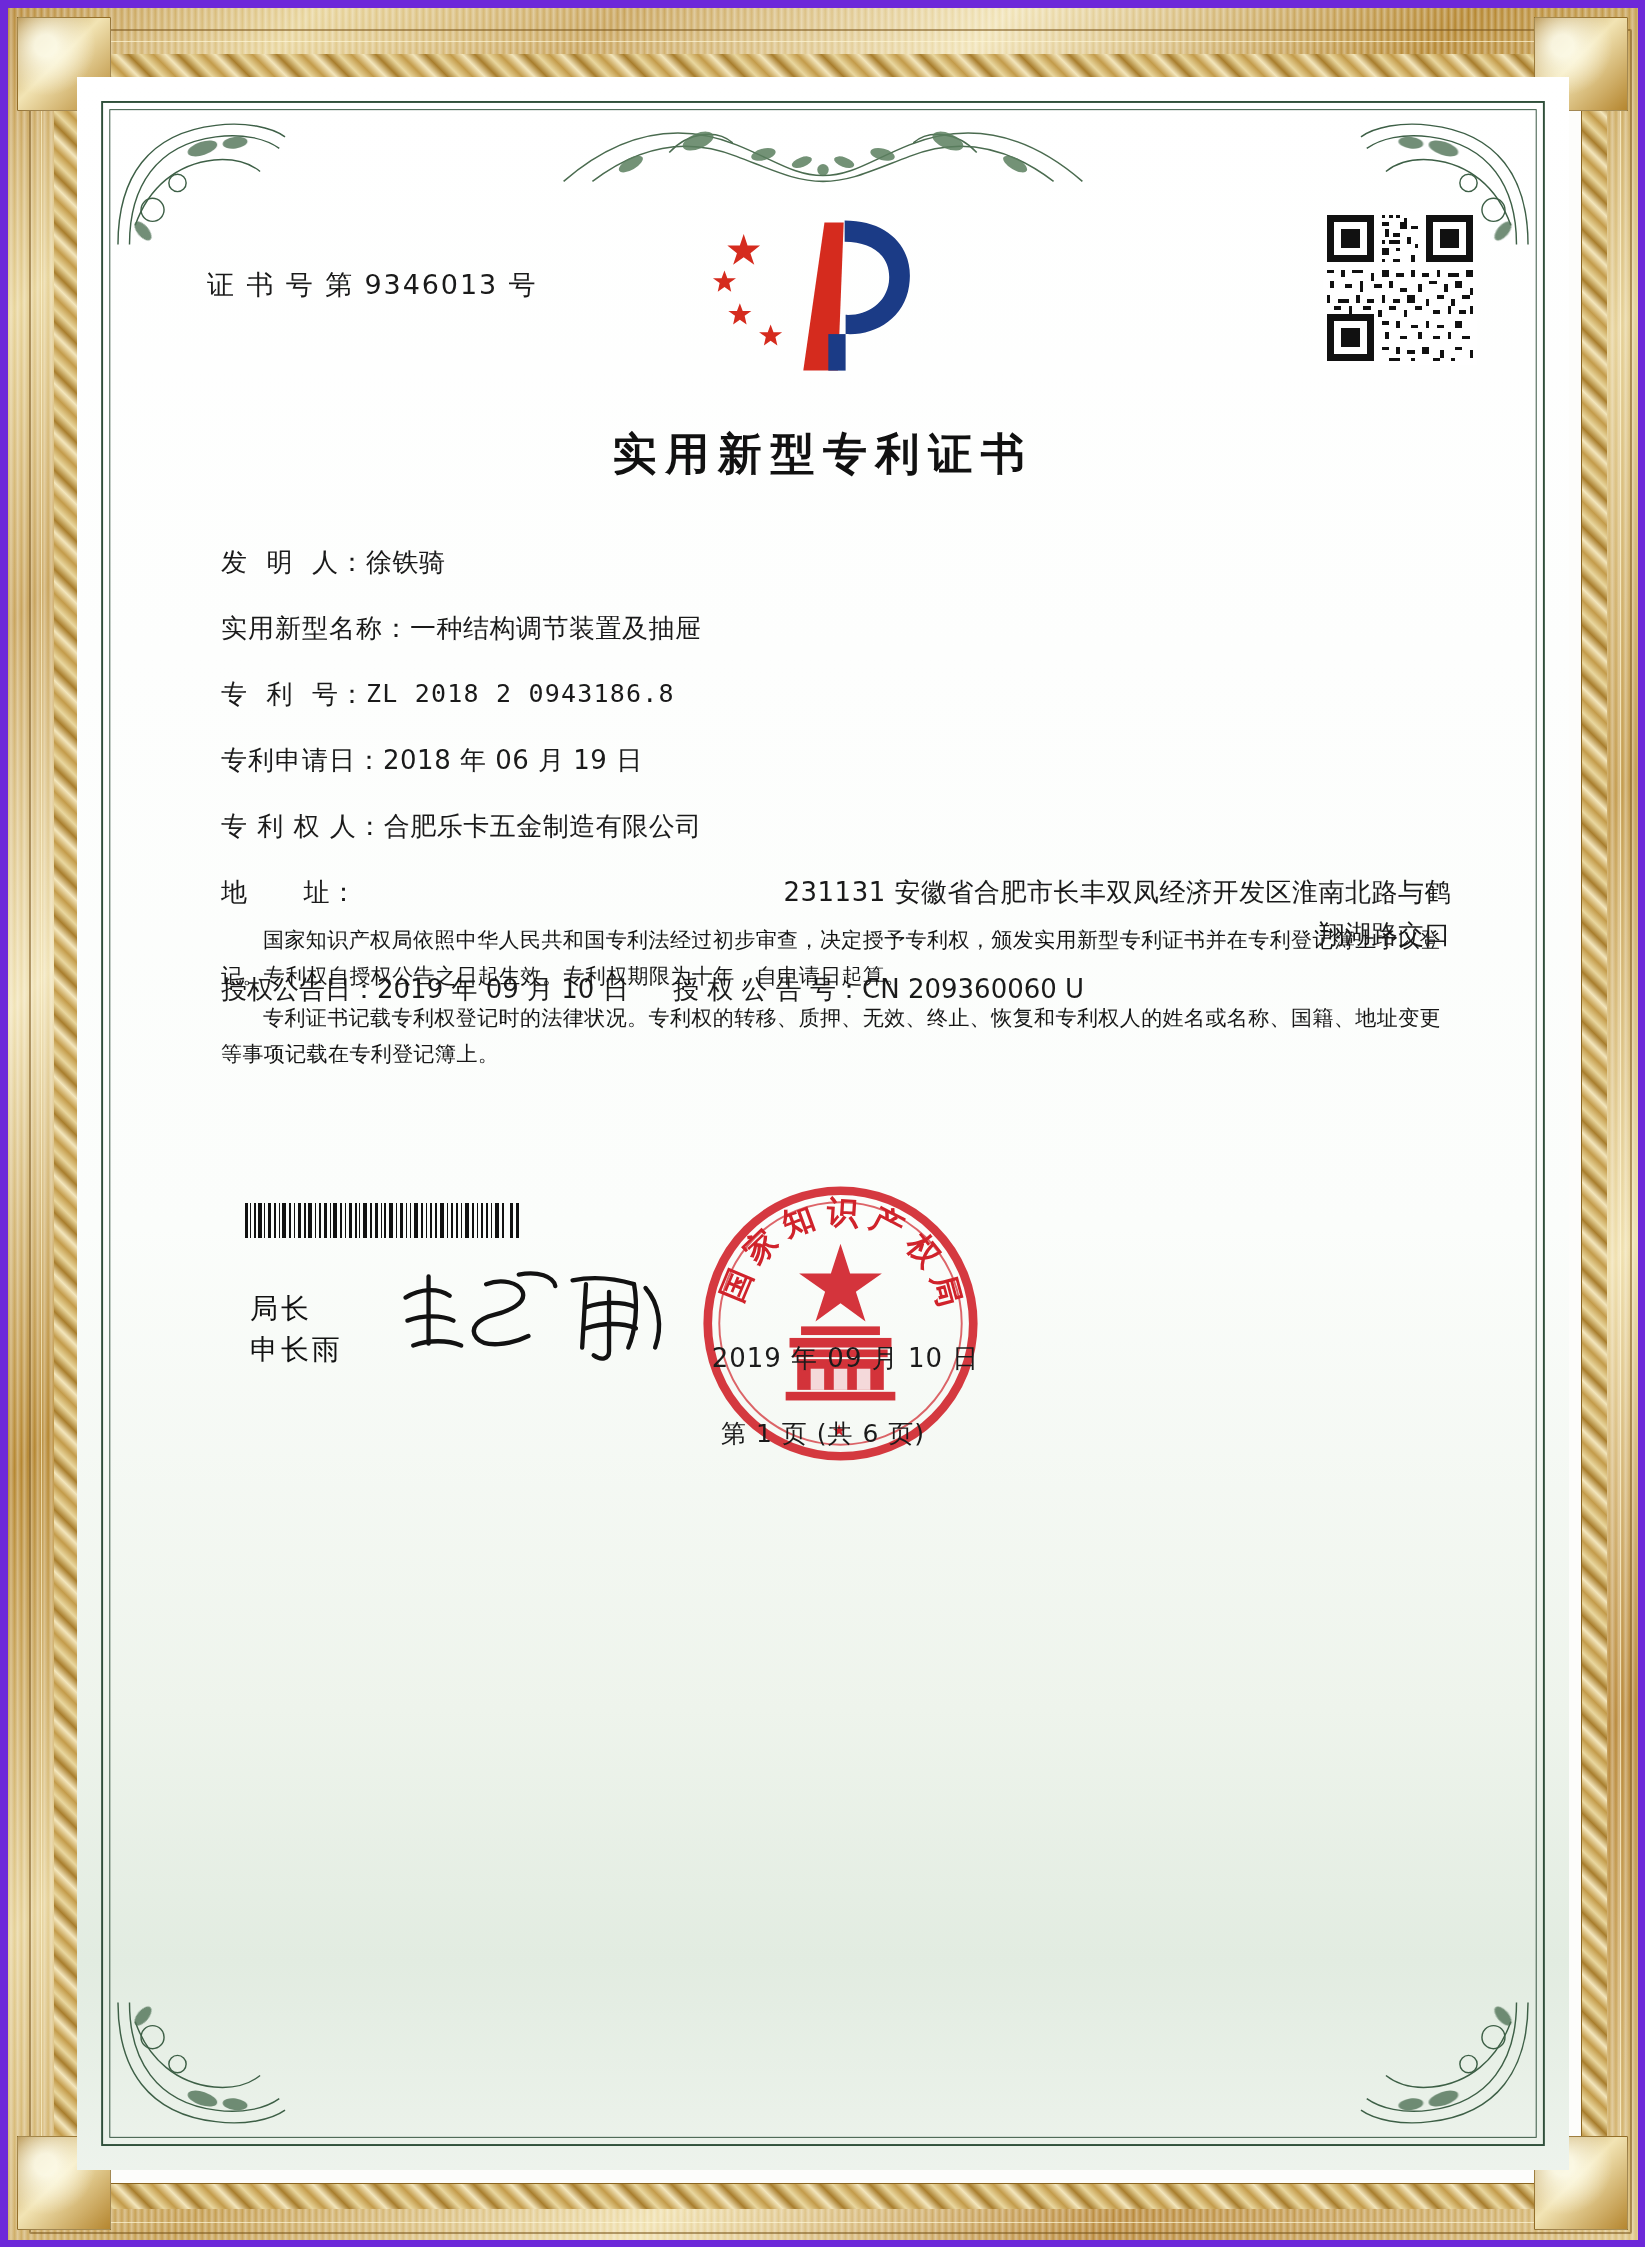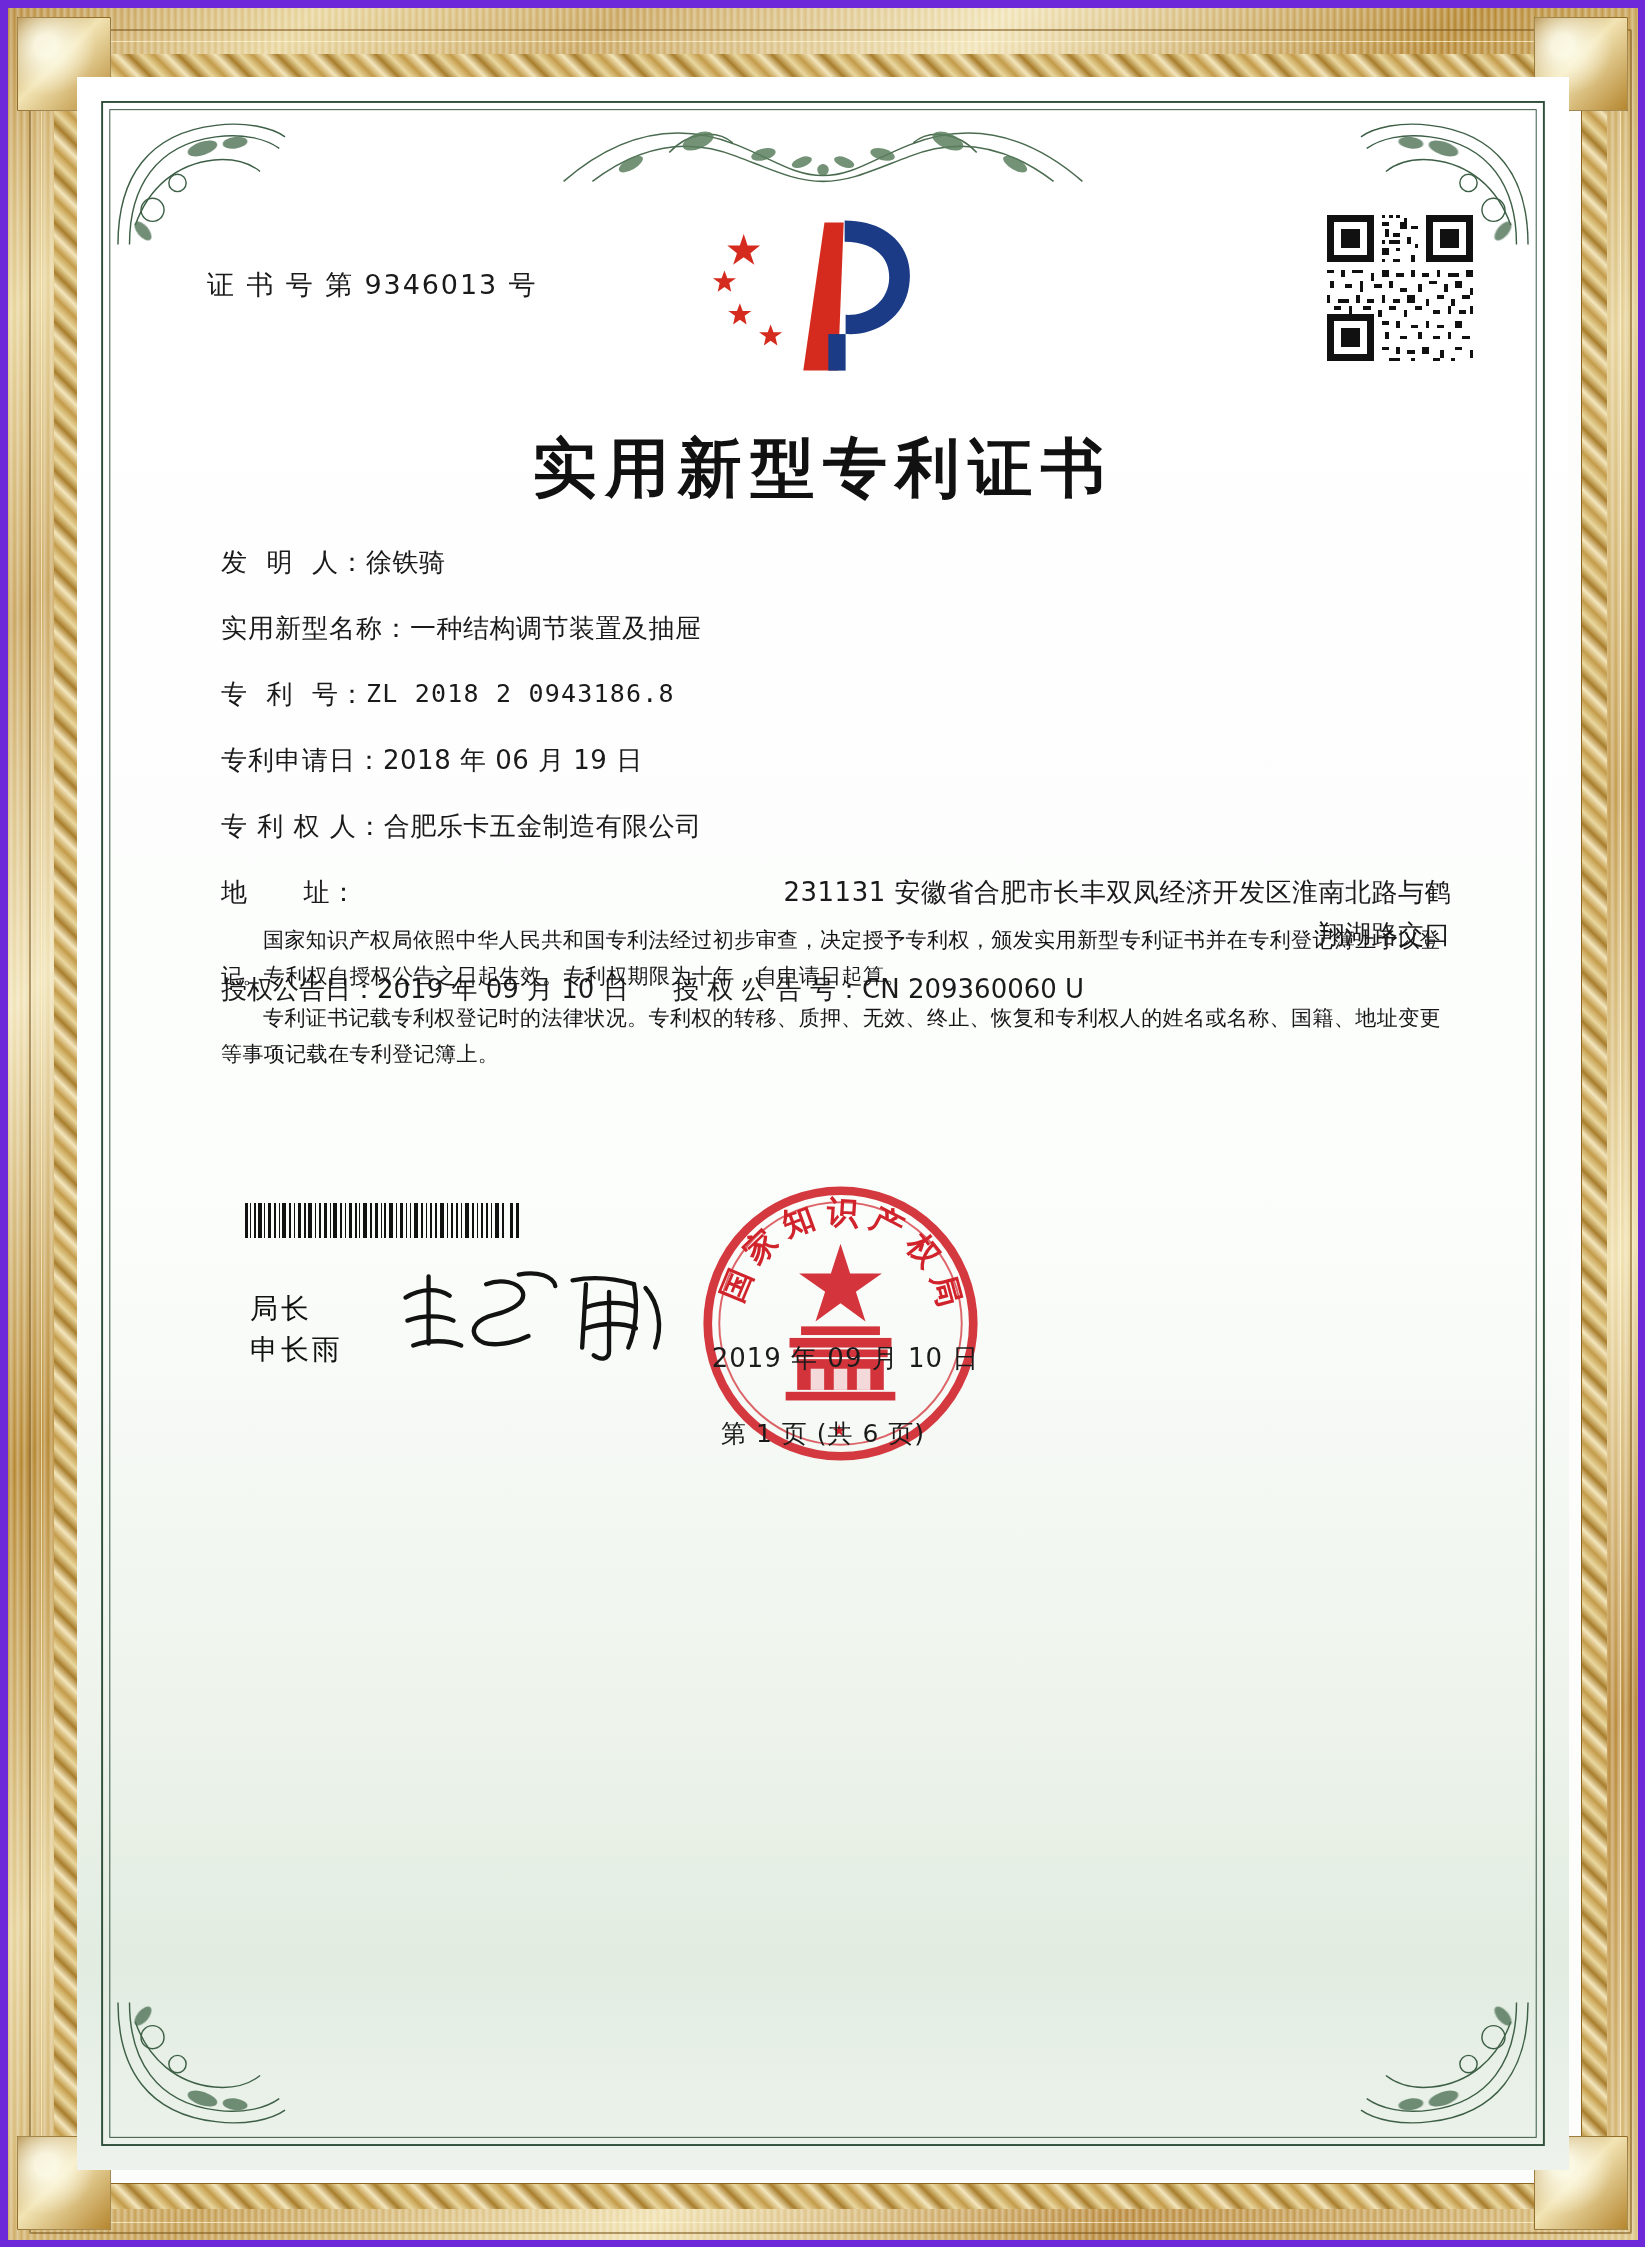--- a/index.html
+++ b/index.html
@@ -130,21 +130,21 @@
     color: #1a1a1a;
     font-family: "DejaVu Sans", "Liberation Sans", sans-serif;
     white-space: nowrap;
   }
 
   
   .doc-title {
     position: absolute;
     left: 0; right: 0; top: 348px;
     text-align: center;
-    font-size: 64px;
+    font-size: 44px;
     font-weight: bold;
     letter-spacing: 8.6px;
     color: #111;
     font-family: "DejaVu Sans", "Liberation Sans", sans-serif;
   }
 
   
   .fields {
     position: absolute;
     left: 144px; top: 467px;

